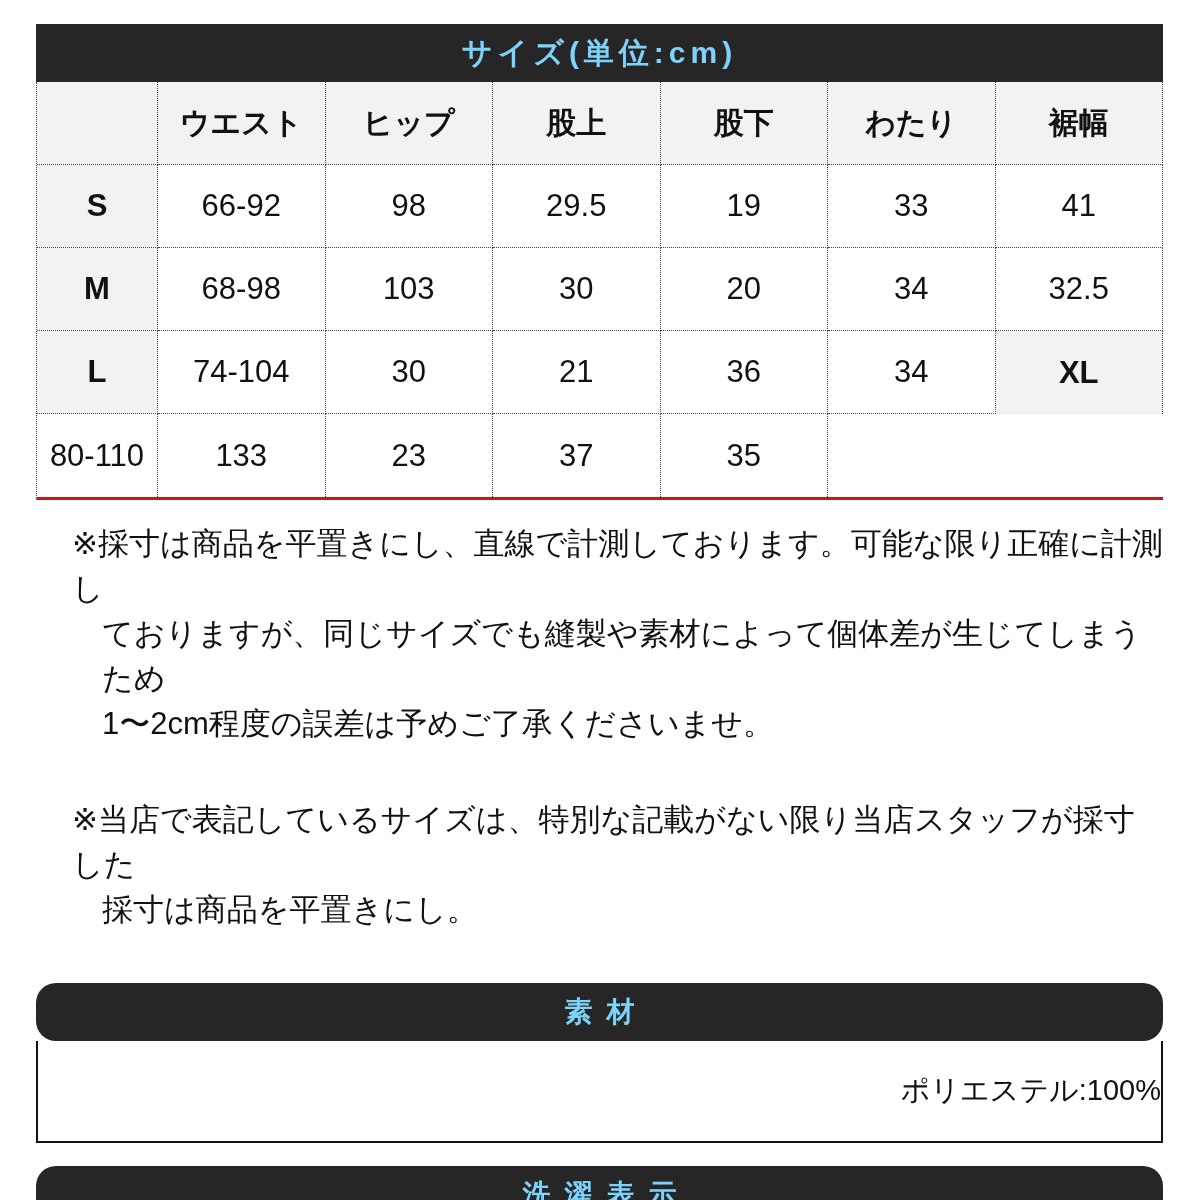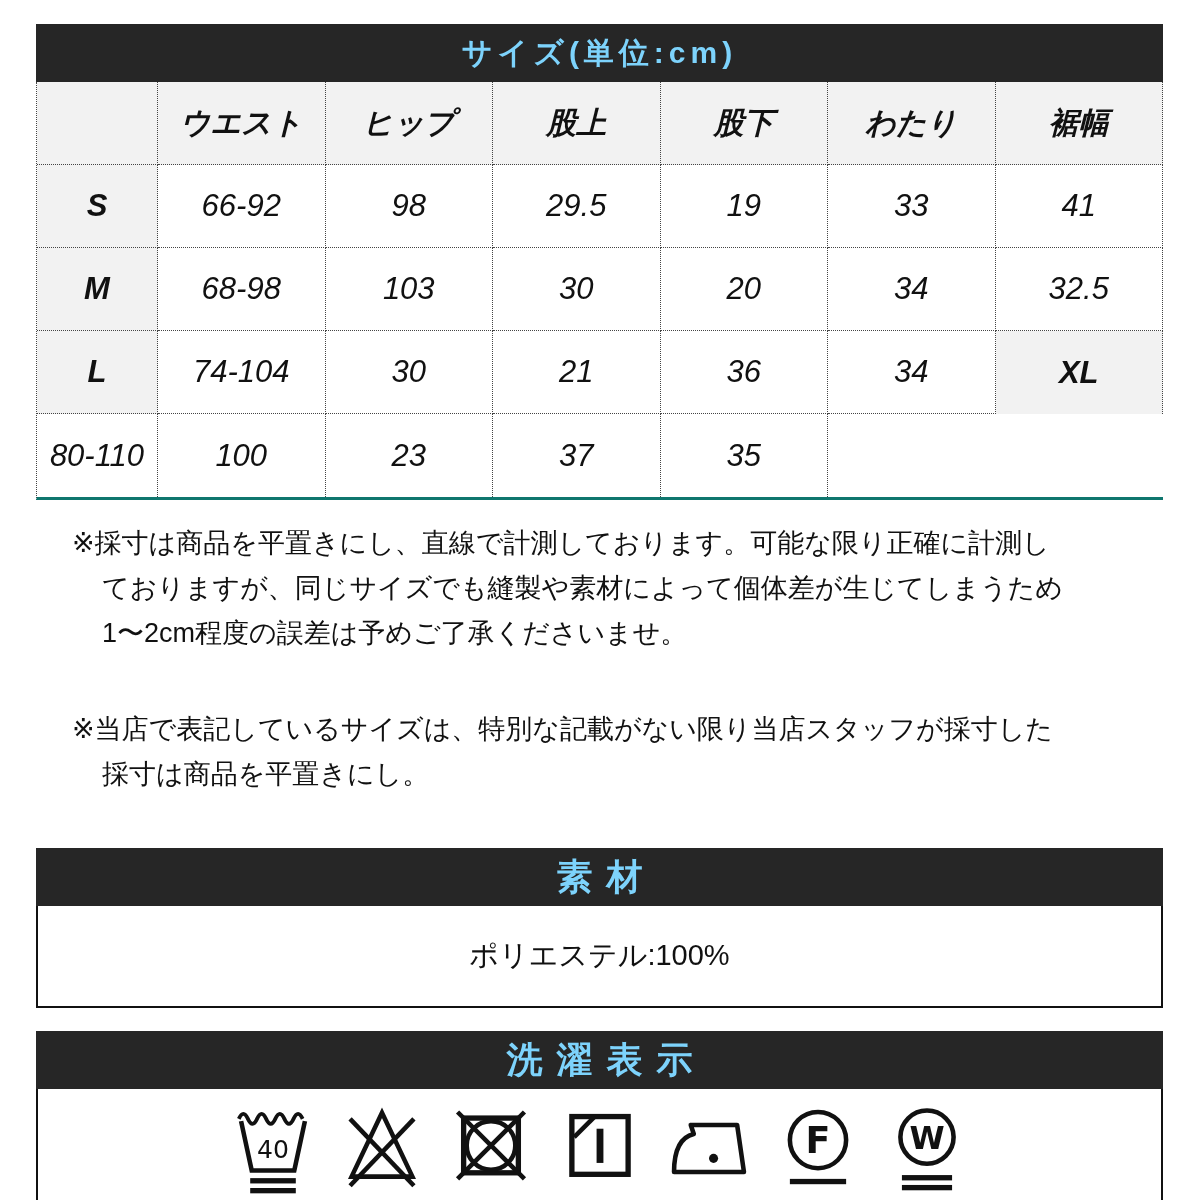--- a/index.html
+++ b/index.html
@@ -6,49 +6,48 @@
   html,body { width:1200px; height:1200px; background:#ffffff; overflow:hidden; }
   body { font-family:"Liberation Sans","DejaVu Sans",sans-serif; color:#111; }
   .page { padding:24px 37px 0 36px; }
 
   
   .section-bar {
     height:58px; background:#262626; color:#7dd3fc;
     display:flex; align-items:center; justify-content:center;
     font-weight:bold; font-size:30px; letter-spacing:5px;
   }
-  .section-bar.spread { font-size:36px; letter-spacing:14px; padding-left:14px; }
+  .section-bar.spread { font-size:28px; letter-spacing:14px; padding-left:14px;border-radius:20px; }
 
   
   .size-table {
     display:grid; grid-template-columns:121px repeat(6,1fr);
     border-left:1px dotted #444;
-    border-bottom:3px solid #0f766e;
-    font-style:italic;
+    border-bottom:3px solid #b91c1c;
   }
   .cell {
     height:83px; display:flex; align-items:center; justify-content:center;
     border-right:1px dotted #444; border-bottom:1px dotted #444;
     font-size:31px; background:#fff;
   }
   .cell.head { background:#f2f2f2; font-weight:bold; font-size:30px; }
   .cell.sizecol { background:#f2f2f2; font-weight:bold; }
   .cell.lastrow { border-bottom:none; }
 
   
-  .notes { padding:21px 0 0 36px; font-size:27px; line-height:45px; }
+  .notes { padding:21px 0 0 36px; font-size:31px; line-height:45px; }
   .note { margin-bottom:51px; }
   .note-line { padding-left:30px; }
   .note-line.first { padding-left:0; }
 
   
   .boxed-section { margin-top:23px; }
   .content-box {
     border:2px solid #111; border-top:none; background:#fff;
-    display:flex; align-items:center; justify-content:center;
+    display:flex; align-items:center; justify-content:flex-end;
   }
   .material-box { height:102px; font-size:29px; }
   .care-box { height:120px; gap:33px; padding-top:4px; }
   .care-icon { display:block; }
   .care-icon text { font-family:"DejaVu Sans","Liberation Sans",sans-serif; }
 </style>
 </head>
 <body>
 
 <div class="page">
@@ -85,21 +84,21 @@
 
     <div class="cell sizecol">L</div>
     <div class="cell">74-104</div>
     <div class="cell">30</div>
     <div class="cell">21</div>
     <div class="cell">36</div>
     <div class="cell">34</div>
 
     <div class="cell sizecol lastrow">XL</div>
     <div class="cell lastrow">80-110</div>
-    <div class="cell lastrow">100</div>
+    <div class="cell lastrow">133</div>
     <div class="cell lastrow">23</div>
     <div class="cell lastrow">37</div>
     <div class="cell lastrow">35</div>
   </div>
 
   <div class="notes">
     <div class="note">
       <div class="note-line first">※採寸は商品を平置きにし、直線で計測しております。可能な限り正確に計測し</div>
       <div class="note-line">ておりますが、同じサイズでも縫製や素材によって個体差が生じてしまうため</div>
       <div class="note-line">1〜2cm程度の誤差は予めご了承くださいませ。</div>

